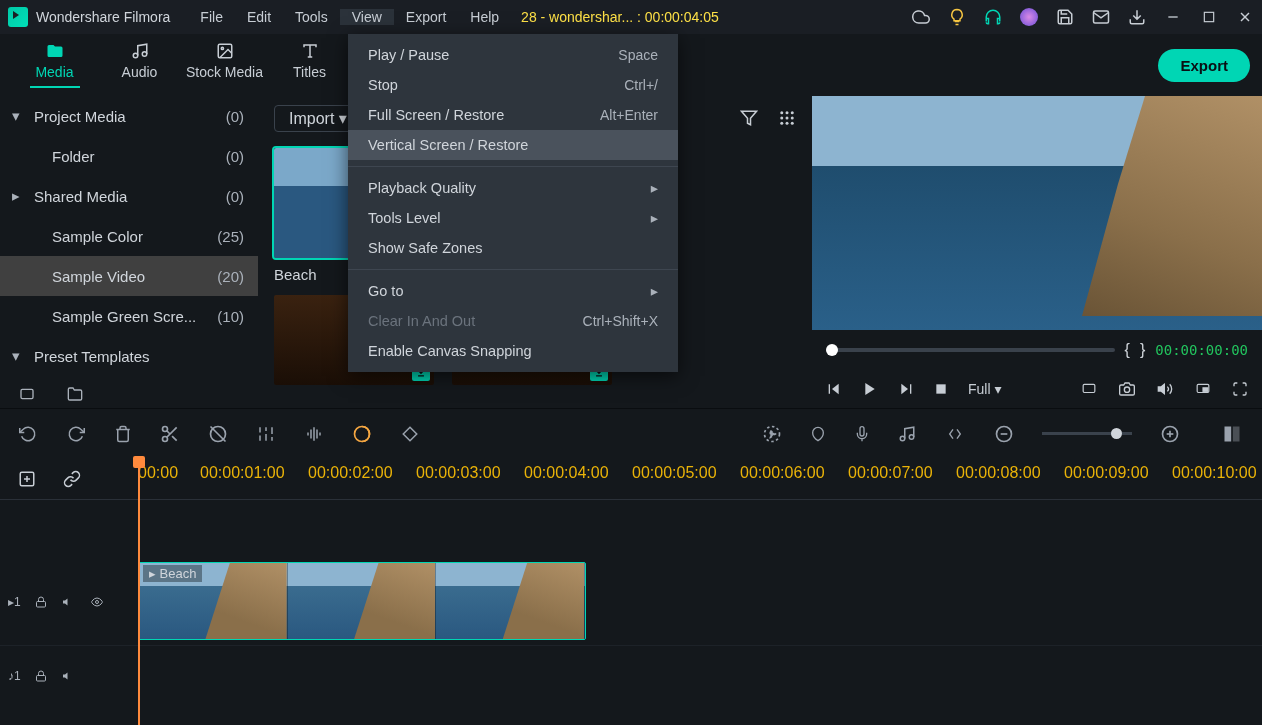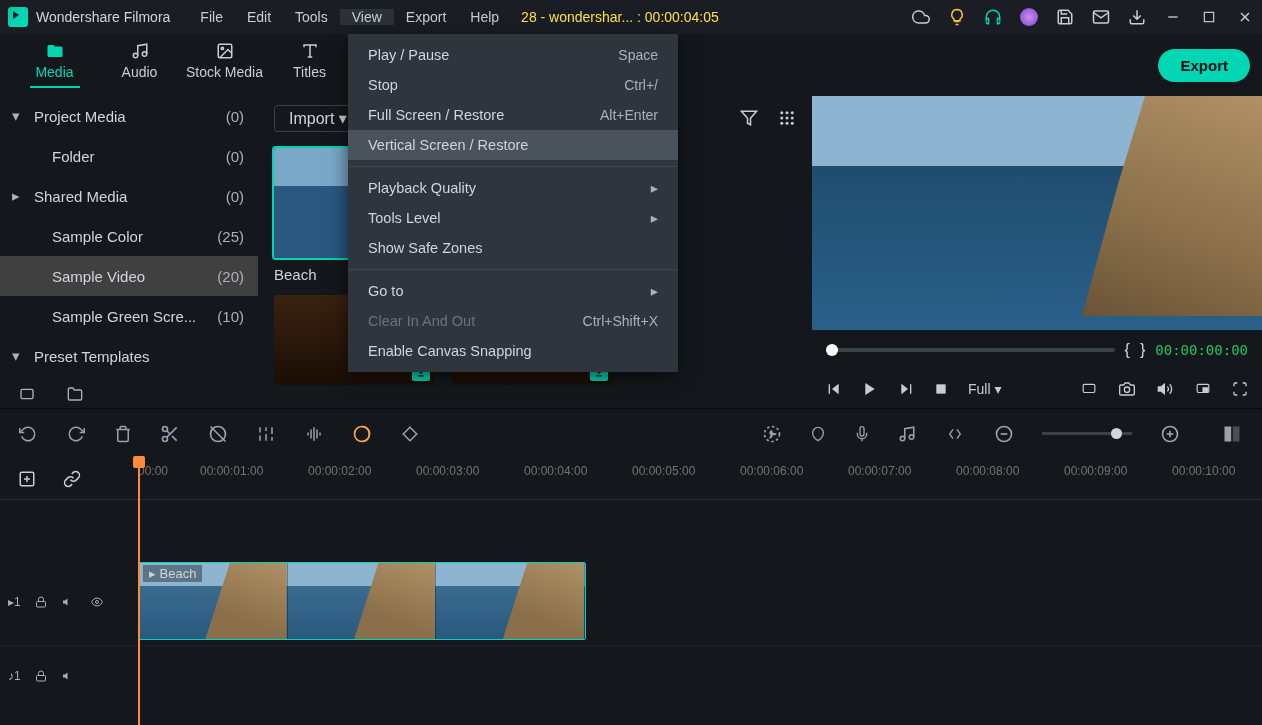--- a/index.html
+++ b/index.html
@@ -49,21 +49,21 @@
 .time-display{font-family:monospace;font-size:14px;color:#22c55e;}
 .preview-btns{height:38px;display:flex;align-items:center;padding:0 14px;gap:20px;color:#c7cdd4;}
 .preview-btns .spacer{flex:1;}
 .toolbar{height:50px;background:#14181c;display:flex;align-items:center;padding:0 18px;gap:28px;color:#9aa2ad;border-top:1px solid #0a0d10;}
 .toolbar .sep{flex:1;}
 .zoom-track{width:90px;height:3px;background:#3a424c;position:relative;}
 .zoom-dot{position:absolute;right:10px;top:-4px;width:11px;height:11px;border-radius:50%;background:#d0d5db;}
 .timeline{background:#14181c;position:relative;height:267px;}
 .ruler{height:42px;display:flex;position:relative;border-bottom:1px solid #2a3038;}
 .ruler-tools{width:130px;display:flex;align-items:center;gap:26px;padding-left:18px;color:#c7cdd4;}
-.ruler-ticks{flex:1;display:flex;position:relative;font-size:12px;color:#737373;font-family:monospace;}
+.ruler-ticks{flex:1;display:flex;position:relative;font-size:16px;color:#eab308;font-family:monospace;}
 .tick{position:absolute;top:6px;}
 .playhead{position:absolute;left:138px;top:0;width:2px;height:267px;background:#ff8a3d;z-index:5;}
 .playhead::before{content:"";position:absolute;top:-2px;left:-5px;width:12px;height:12px;background:#ff8a3d;border-radius:2px;}
 .track{height:88px;display:flex;align-items:center;border-bottom:1px solid #1d2228;}
 .track-head{width:130px;display:flex;align-items:center;gap:14px;padding-left:8px;color:#aab1ba;font-size:12px;}
 .track-body{flex:1;position:relative;height:100%;}
 .clip{position:absolute;left:8px;top:4px;width:448px;height:78px;border:1px solid #00d6b4;border-radius:2px;overflow:hidden;background:#2a5880;}
 .clip-label{position:absolute;top:2px;left:4px;background:rgba(0,0,0,.35);padding:1px 6px;font-size:13px;display:flex;align-items:center;gap:4px;}
 .clip-thumbs{display:flex;height:100%;}
 .clip-thumb{flex:1;background:linear-gradient(to bottom,#8db4d0 0%,#8db4d0 30%,#3a6c8f 30%,#2a5880 100%);position:relative;border-right:1px solid rgba(0,0,0,.3);}

